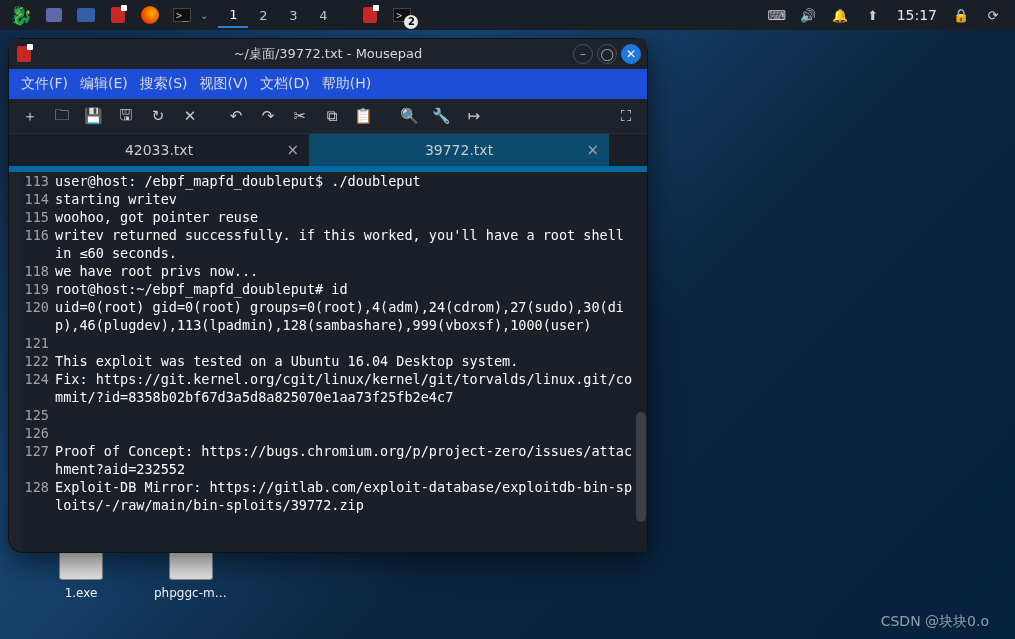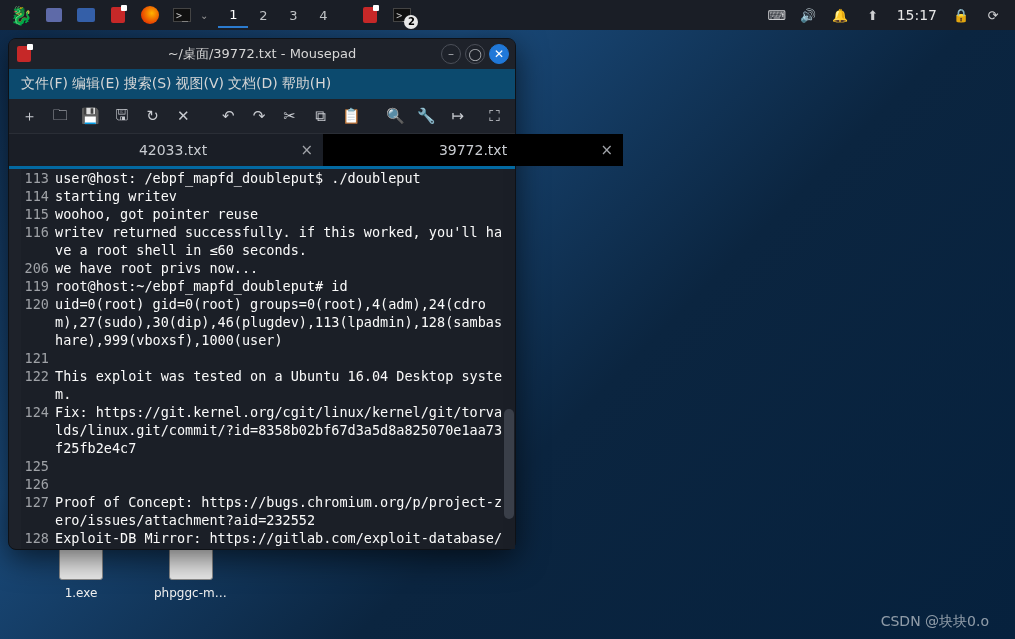--- a/index.html
+++ b/index.html
@@ -36,66 +36,66 @@
   .firefox { background: radial-gradient(circle at 60% 40%, #ffb400, #e63e00 70%); border-radius:50%; }
   .folder { background:#345fa8; width:18px; height:14px; border-radius:2px; }
   .doc { background:#c62828; width:14px; height:16px; border-radius:2px; position:relative; }
   .doc::after { content:""; position:absolute; right:-2px; top:-2px; width:6px; height:6px; background:#fff; border-radius:1px; }
   .term { background:#101010; border:1px solid #444; width:18px; height:14px; display:flex; align-items:center; justify-content:center; font-family:monospace; font-size:10px; color:#ccc; }
   .kali { color:#3a7bd5; font-size:18px; }
   .dropdown-arrow { color:#999; font-size:10px; margin-left:2px; }
 
   
   .window {
-    position:absolute; left:8px; top:38px; width:508px;
-    background:#1e222a; border:1px solid #0e1116; border-radius:8px;
+    position:absolute; left:8px; top:38px; width:640px;
+    background:#1e222a; border:1px solid #0e1116; border-radius:14px;
     box-shadow:0 8px 30px rgba(0,0,0,.6);
   }
   .titlebar {
     height:30px; display:flex; align-items:center; position:relative;
     background:#1e222a; border-radius:6px 6px 0 0;
   }
   .titlebar .title { margin:0 auto; color:#d6d6d6; font-size:13px; }
   .win-icon { position:absolute; left:8px; }
   .win-ctrls { position:absolute; right:6px; display:flex; gap:4px; }
   .win-ctrls .ctrl {
     width:20px; height:20px; border-radius:50%;
     display:flex; align-items:center; justify-content:center;
     border:1px solid #4b4f58; color:#a8abb0; font-size:12px;
   }
   .win-ctrls .close { background:#2078d8; border-color:#2078d8; color:#fff; font-weight:bold; }
 
   .menubar {
-    display:flex; gap:4px; padding:6px 12px;
-    color:#d6d6d6; font-size:14px; background:#0c4a6e;
+    display:flex; gap:12px; padding:6px 12px;
+    color:#d6d6d6; font-size:14px; background:#1d4ed8;
   }
   .menubar span { }
 
   .toolbar {
     display:flex; align-items:center; padding:4px 8px; gap:6px;
     background:#1e222a; border-bottom:1px solid #2a2e36;
   }
   .toolbar .spacer { flex:0 0 8px; }
   .toolbar .grow { margin-left:auto; }
   .t-btn {
     width:26px; height:26px; display:flex; align-items:center; justify-content:center;
     color:#c9ccd1; font-size:15px; border-radius:3px;
   }
 
   .tabbar {
-    display:flex; background:#1a1e26; border-bottom:3px solid #0369a1;padding-left:14px;
+    display:flex; background:#1a1e26; border-bottom:6px solid #0369a1;
   }
   .tab {
     display:flex; align-items:center; justify-content:space-between;
     padding:0 10px; height:32px; min-width:300px; position:relative;
     color:#c9ccd1; font-size:14px;
   }
   .tab .tabname { margin:0 auto; }
   .tab.inactive { background:#1a1e26; }
-  .tab.active { background:#000000; }
+  .tab.active { background:#0c4a6e; }
   .tab .x { color:#a0a3a8; font-size:15px; position:absolute; right:10px; }
 
   .editor {
     background:#1b1f27; height:380px; overflow:hidden;
     font-family:"DejaVu Sans Mono","Menlo","Consolas",monospace;
     font-size:13.5px; line-height:18px;
   }
   .editor .line {
     display:flex; align-items:flex-start;
   }
@@ -244,21 +244,21 @@
         </div>
         <div class="line">
           <div class="gutter">115</div>
           <div class="code">woohoo, got pointer reuse</div>
         </div>
         <div class="line">
           <div class="gutter">116</div>
           <div class="code">writev returned successfully. if this worked, you'll have a root shell in ≤60 seconds.</div>
         </div>
         <div class="line">
-          <div class="gutter">206</div>
+          <div class="gutter">118</div>
           <div class="code">we have root privs now...</div>
         </div>
         <div class="line">
           <div class="gutter">119</div>
           <div class="code">root@host:~/ebpf_mapfd_doubleput# id</div>
         </div>
         <div class="line">
           <div class="gutter">120</div>
           <div class="code">uid=0(root) gid=0(root) groups=0(root),4(adm),24(cdrom),27(sudo),30(dip),46(plugdev),113(lpadmin),128(sambashare),999(vboxsf),1000(user)</div>
         </div>

